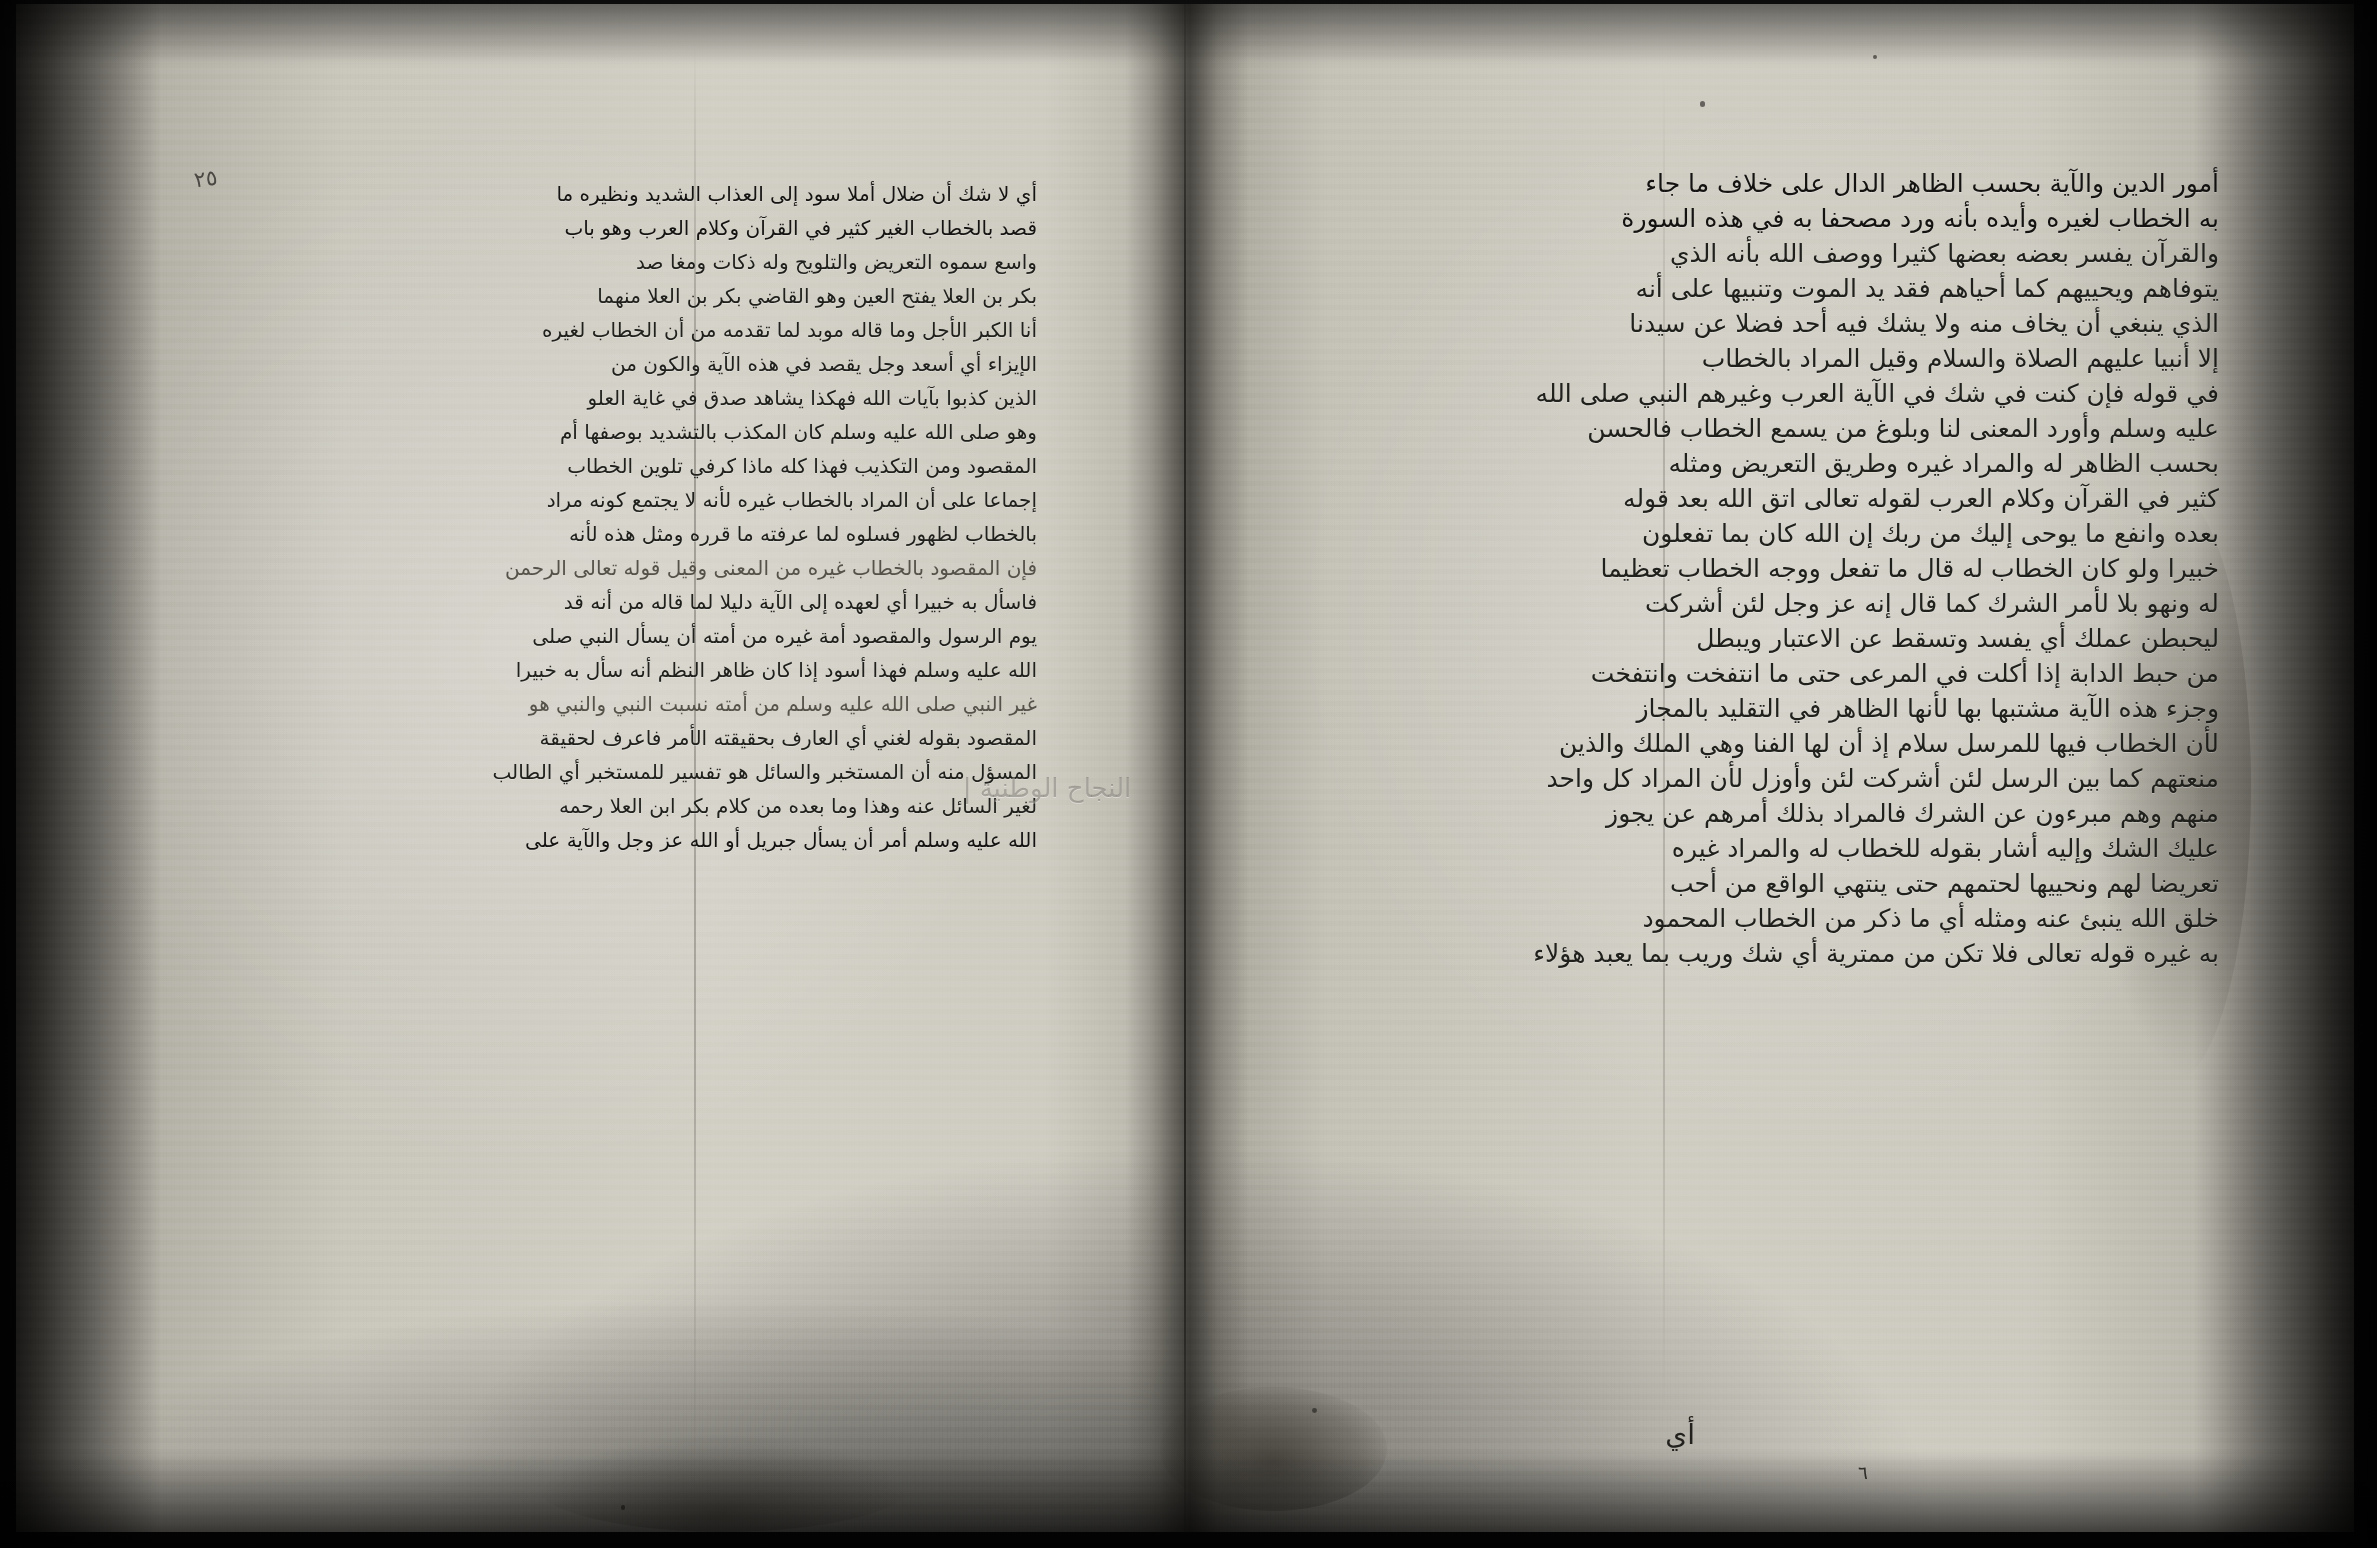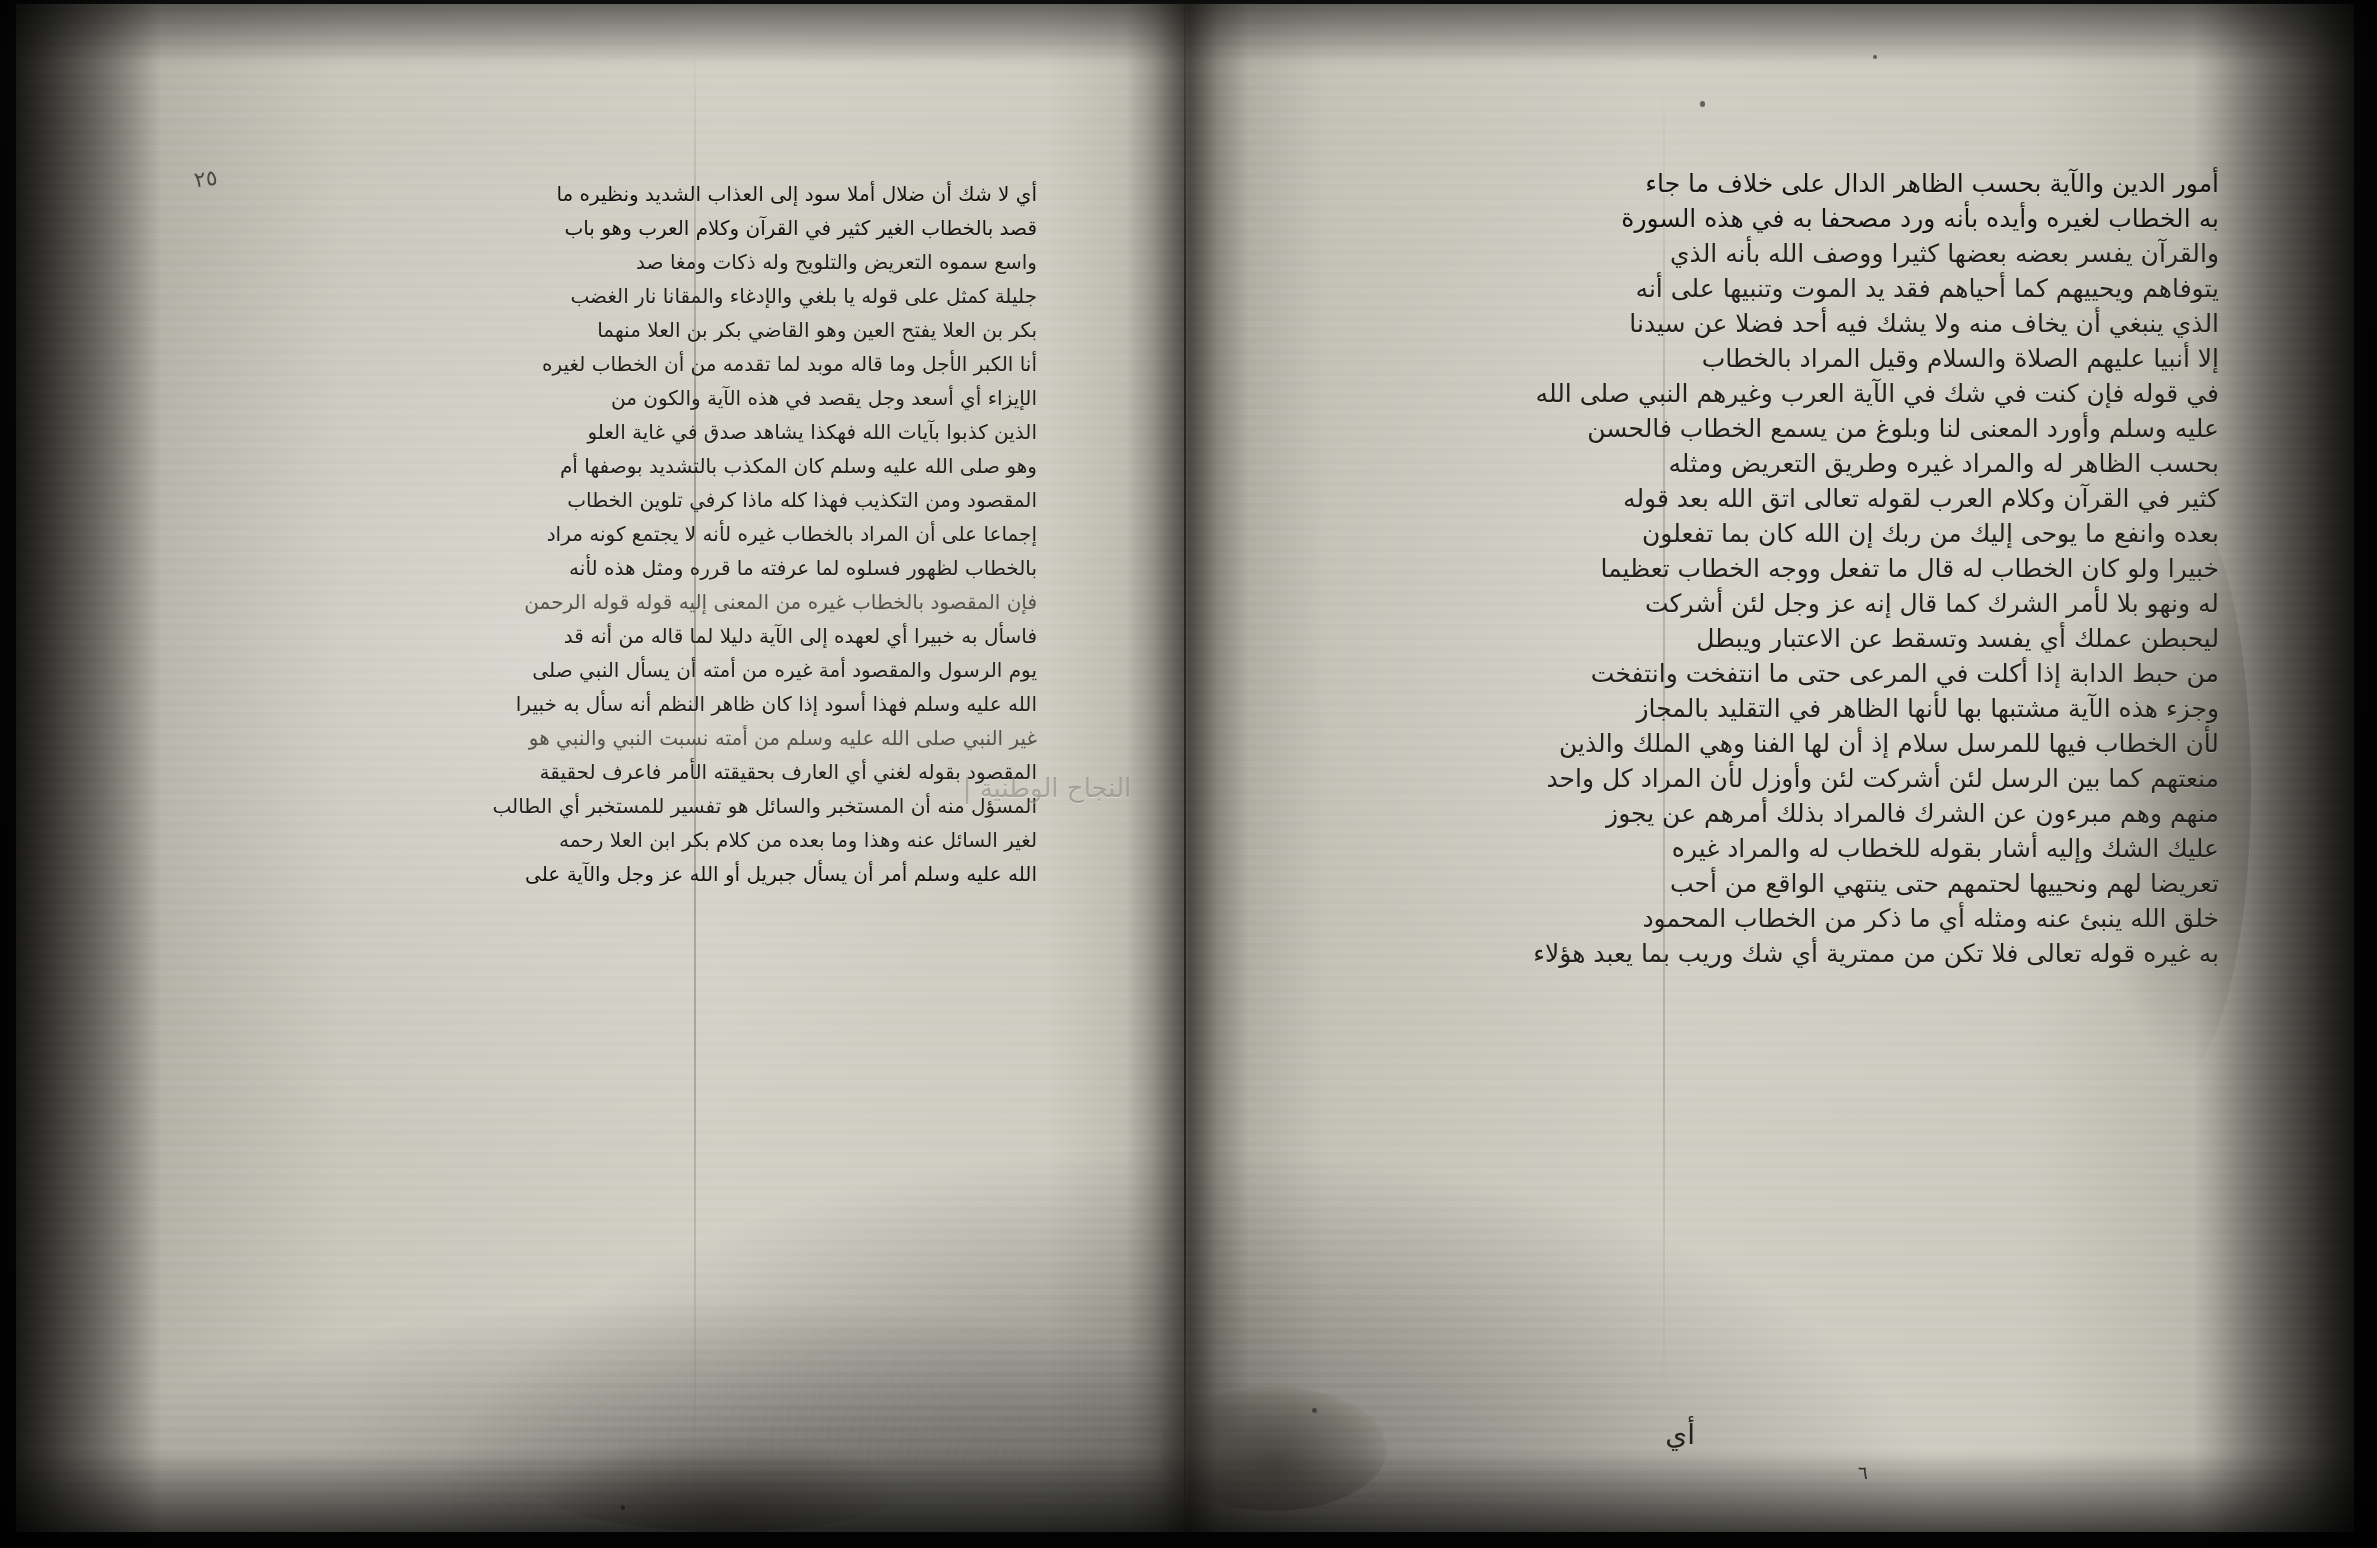--- a/index.html
+++ b/index.html
@@ -280,30 +280,29 @@
       <div class="line">عليك الشك وإليه أشار بقوله للخطاب له والمراد غيره</div>
       <div class="line">تعريضا لهم ونحييها لحتمهم حتى ينتهي الواقع من أحب</div>
       <div class="line">خلق الله ينبئ عنه ومثله أي ما ذكر من الخطاب المحمود</div>
       <div class="line">به غيره قوله تعالى فلا تكن من ممترية أي شك وريب بما يعبد هؤلاء</div>
     </div>
 
     <div class="text-block" id="page-left-text">
       <div class="line dark">أي لا شك أن ضلال أملا سود إلى العذاب الشديد ونظيره ما</div>
       <div class="line dark">قصد بالخطاب الغير كثير في القرآن وكلام العرب وهو باب</div>
       <div class="line">واسع سموه التعريض والتلويح وله ذكات ومغا صد</div>
-      <div class="line">جليلة كمثل على قوله يا بلغي والإدغاء والمقانا نار الغضب</div>
       <div class="line">بكر بن العلا يفتح العين وهو القاضي بكر بن العلا منهما</div>
       <div class="line">أنا الكبر الأجل وما قاله موبد لما تقدمه من أن الخطاب لغيره</div>
       <div class="line">الإيزاء أي أسعد وجل يقصد في هذه الآية والكون من</div>
       <div class="line">الذين كذبوا بآيات الله فهكذا يشاهد صدق في غاية العلو</div>
       <div class="line">وهو صلى الله عليه وسلم كان المكذب بالتشديد بوصفها أم</div>
       <div class="line">المقصود ومن التكذيب فهذا كله ماذا كرفي تلوين الخطاب</div>
       <div class="line">إجماعا على أن المراد بالخطاب غيره لأنه لا يجتمع كونه مراد</div>
       <div class="line">بالخطاب لظهور فسلوه لما عرفته ما قرره ومثل هذه لأنه</div>
-      <div class="line faded">فإن المقصود بالخطاب غيره من المعنى إليه قوله قوله الرحمن</div>
+      <div class="line faded">فإن المقصود بالخطاب غيره من المعنى وقيل قوله تعالى الرحمن</div>
       <div class="line">فاسأل به خبيرا أي لعهده إلى الآية دليلا لما قاله من أنه قد</div>
       <div class="line">يوم الرسول والمقصود أمة غيره من أمته أن يسأل النبي صلى</div>
       <div class="line">الله عليه وسلم فهذا أسود إذا كان ظاهر النظم أنه سأل به خبيرا</div>
       <div class="line faded">غير النبي صلى الله عليه وسلم من أمته نسبت النبي والنبي هو</div>
       <div class="line">المقصود بقوله لغني أي العارف بحقيقته الأمر فاعرف لحقيقة</div>
       <div class="line">المسؤل منه أن المستخبر والسائل هو تفسير للمستخبر أي الطالب</div>
       <div class="line">لغير السائل عنه وهذا وما بعده من كلام بكر ابن العلا رحمه</div>
       <div class="line dark">الله عليه وسلم أمر أن يسأل جبريل أو الله عز وجل والآية على</div>
     </div>
 

